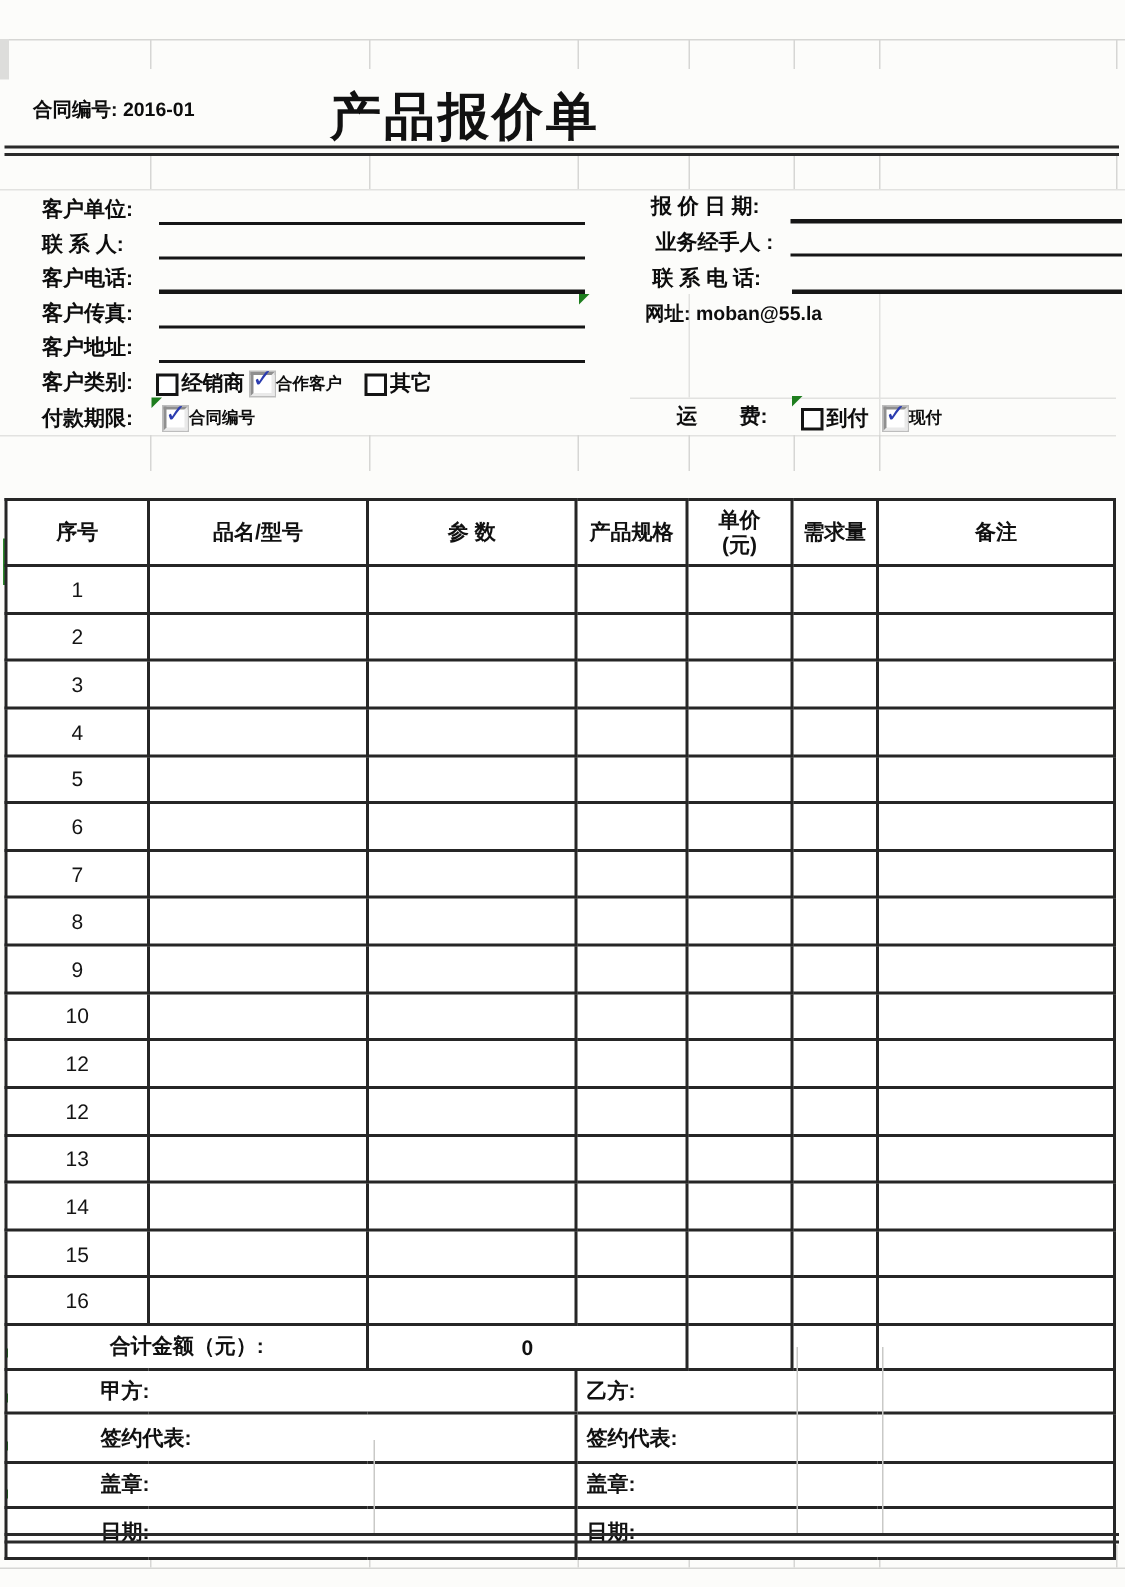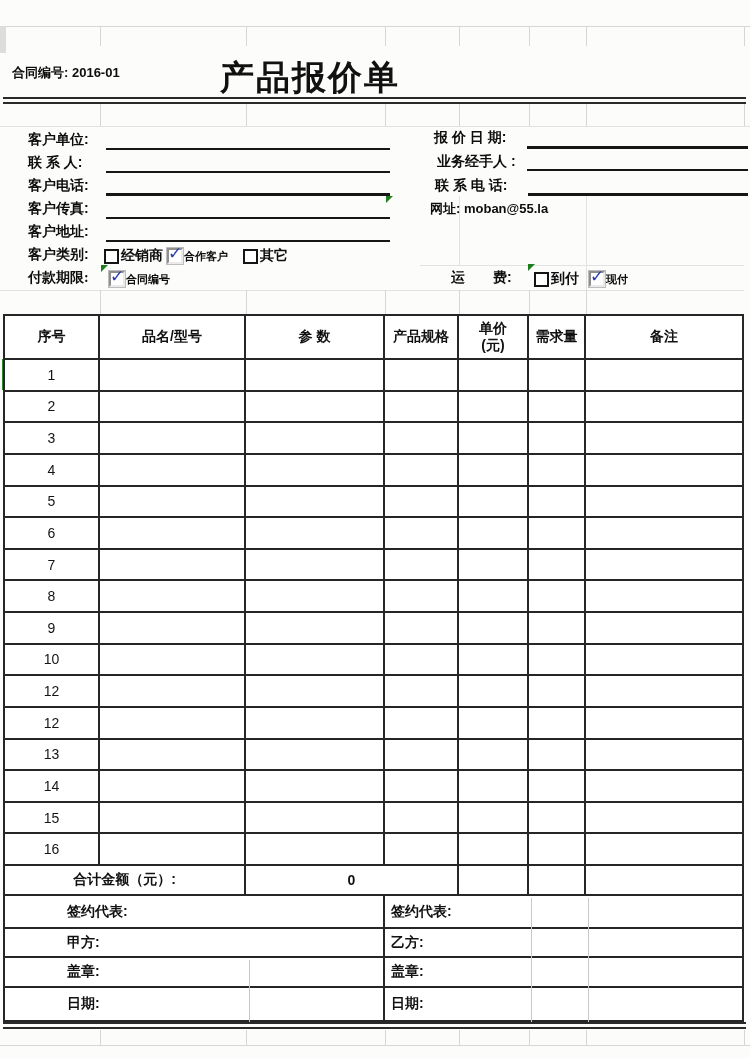--- a/index.html
+++ b/index.html
@@ -12,21 +12,21 @@
   .gridl{position:absolute;background:#e2e2e0;}
   .title{position:absolute;left:0;top:55px;width:620px;text-align:center;font-size:34px;font-weight:bold;letter-spacing:2px;}
   .dline{position:absolute;height:3px;border-top:2px solid #2a2a2a;border-bottom:2px solid #2a2a2a;background:transparent;}
   
   .cb{position:absolute;width:11px;height:11px;border:2px solid #141414;background:#fff;}
   .cb.on{width:12px;height:12px;border:2px solid;border-color:#8f8f8f #eaeaea #eaeaea #8f8f8f;box-shadow:0 0 0 1px #bdbdbd;}
   .cb.on::after{content:"✓";position:absolute;left:-1px;top:-7px;font-size:17px;font-weight:bold;color:#2b3cb0;}
   
   .tri{position:absolute;width:0;height:0;border-top:7px solid #1e7e1e;border-right:7px solid transparent;}
   
-  table.main{position:absolute;left:3px;top:314px;width:625px;height:708px;border-collapse:collapse;table-layout:fixed;}
+  table.main{position:absolute;left:3px;top:332px;width:625px;height:708px;border-collapse:collapse;table-layout:fixed;}
   table.main td,table.main th{border:2px solid #262626;padding:0;font-size:14px;overflow:hidden;}
   table.main th{font-weight:bold;text-align:center;vertical-align:middle;white-space:pre-line;line-height:1.25;height:42px;background:#fff;}
   table.main td{background:#fff;}
   td.num{text-align:center;font-size:13px;font-weight:normal;color:#141414;}
   tr.total td{height:28px;font-weight:bold;}
   td.totlbl{text-align:center;font-size:14px;}
   td.totval{text-align:center;font-weight:normal;font-size:13px;}
   tr.foot td{font-weight:bold;font-size:14px;vertical-align:middle;}
   tr.foot td.l{padding-left:62px;border-right:1px solid #c4c4c2;}
   tr.foot td.r{padding-left:6px;}
@@ -68,31 +68,31 @@
 
   <div class="grid" style="left:0;top:1045px;width:750px;height:1px;"></div>
   <div class="grid" style="left:100px;top:1030px;width:1px;height:15px;"></div>
   <div class="grid" style="left:246px;top:1030px;width:1px;height:15px;"></div>
   <div class="grid" style="left:385px;top:1030px;width:1px;height:15px;"></div>
   <div class="grid" style="left:459px;top:1030px;width:1px;height:15px;"></div>
   <div class="grid" style="left:529px;top:1030px;width:1px;height:15px;"></div>
   <div class="grid" style="left:586px;top:1030px;width:1px;height:15px;"></div>
   <div class="grid" style="left:744px;top:1030px;width:1px;height:15px;"></div>
 
-  <div class="lbl" style="left:12px;top:66px;font-size:13px;">合同编号: 2016-01</div>
+  <div class="lbl" style="left:22px;top:66px;font-size:13px;">合同编号: 2016-01</div>
   <div class="title">产品报价单</div>
   <div class="dline" style="left:3px;top:97px;width:743px;"></div>
 
   <div class="lbl" style="left:28px;top:132px;">客户单位:</div>
   <div class="lbl" style="left:28px;top:155px;">联 系 人:</div>
   <div class="lbl" style="left:28px;top:178px;">客户电话:</div>
   <div class="lbl" style="left:28px;top:201px;">客户传真:</div>
   <div class="lbl" style="left:28px;top:224px;">客户地址:</div>
   <div class="lbl" style="left:28px;top:247px;">客户类别:</div>
-  <div class="lbl" style="left:28px;top:271px;font-family:Liberation Serif, serif;">付款期限:</div>
+  <div class="lbl" style="left:28px;top:271px;">付款期限:</div>
 
   <div class="uline" style="left:106px;top:148px;width:284px;height:2px;"></div>
   <div class="uline" style="left:106px;top:171px;width:284px;height:2px;"></div>
   <div class="uline" style="left:106px;top:193px;width:284px;height:3px;"></div>
   <div class="uline" style="left:106px;top:217px;width:284px;height:2px;"></div>
   <div class="uline" style="left:106px;top:240px;width:284px;height:2px;"></div>
 
   <div class="lbl" style="left:434px;top:130px;">报 价 日 期:</div>
   <div class="lbl" style="left:437px;top:154px;">业务经手人 :</div>
   <div class="lbl" style="left:435px;top:178px;">联 系 电 话:</div>
@@ -293,28 +293,28 @@
           <td class="c"></td>
           <td class="c"></td>
         </tr>
     <tr class="total">
       <td class="totlbl" colspan="2">合计金额（元）:</td>
       <td class="totval" colspan="2">0</td>
       <td></td>
       <td></td>
       <td></td>
     </tr>
+    <tr class="foot" style="height:29px;">
+      <td class="l" colspan="3">甲方:</td>
+      <td class="r" colspan="4">乙方:</td>
+    </tr>
     <tr class="foot" style="height:33px;">
       <td class="l" colspan="3">签约代表:</td>
       <td class="r" colspan="4">签约代表:</td>
     </tr>
-    <tr class="foot" style="height:29px;">
-      <td class="l" colspan="3">甲方:</td>
-      <td class="r" colspan="4">乙方:</td>
-    </tr>
     <tr class="foot" style="height:30px;">
       <td class="l" colspan="3">盖章:</td>
       <td class="r" colspan="4">盖章:</td>
     </tr>
     <tr class="foot" style="height:34px;">
       <td class="l" colspan="3">日期:</td>
       <td class="r" colspan="4">日期:</td>
     </tr>
   </tbody>
     </table>

